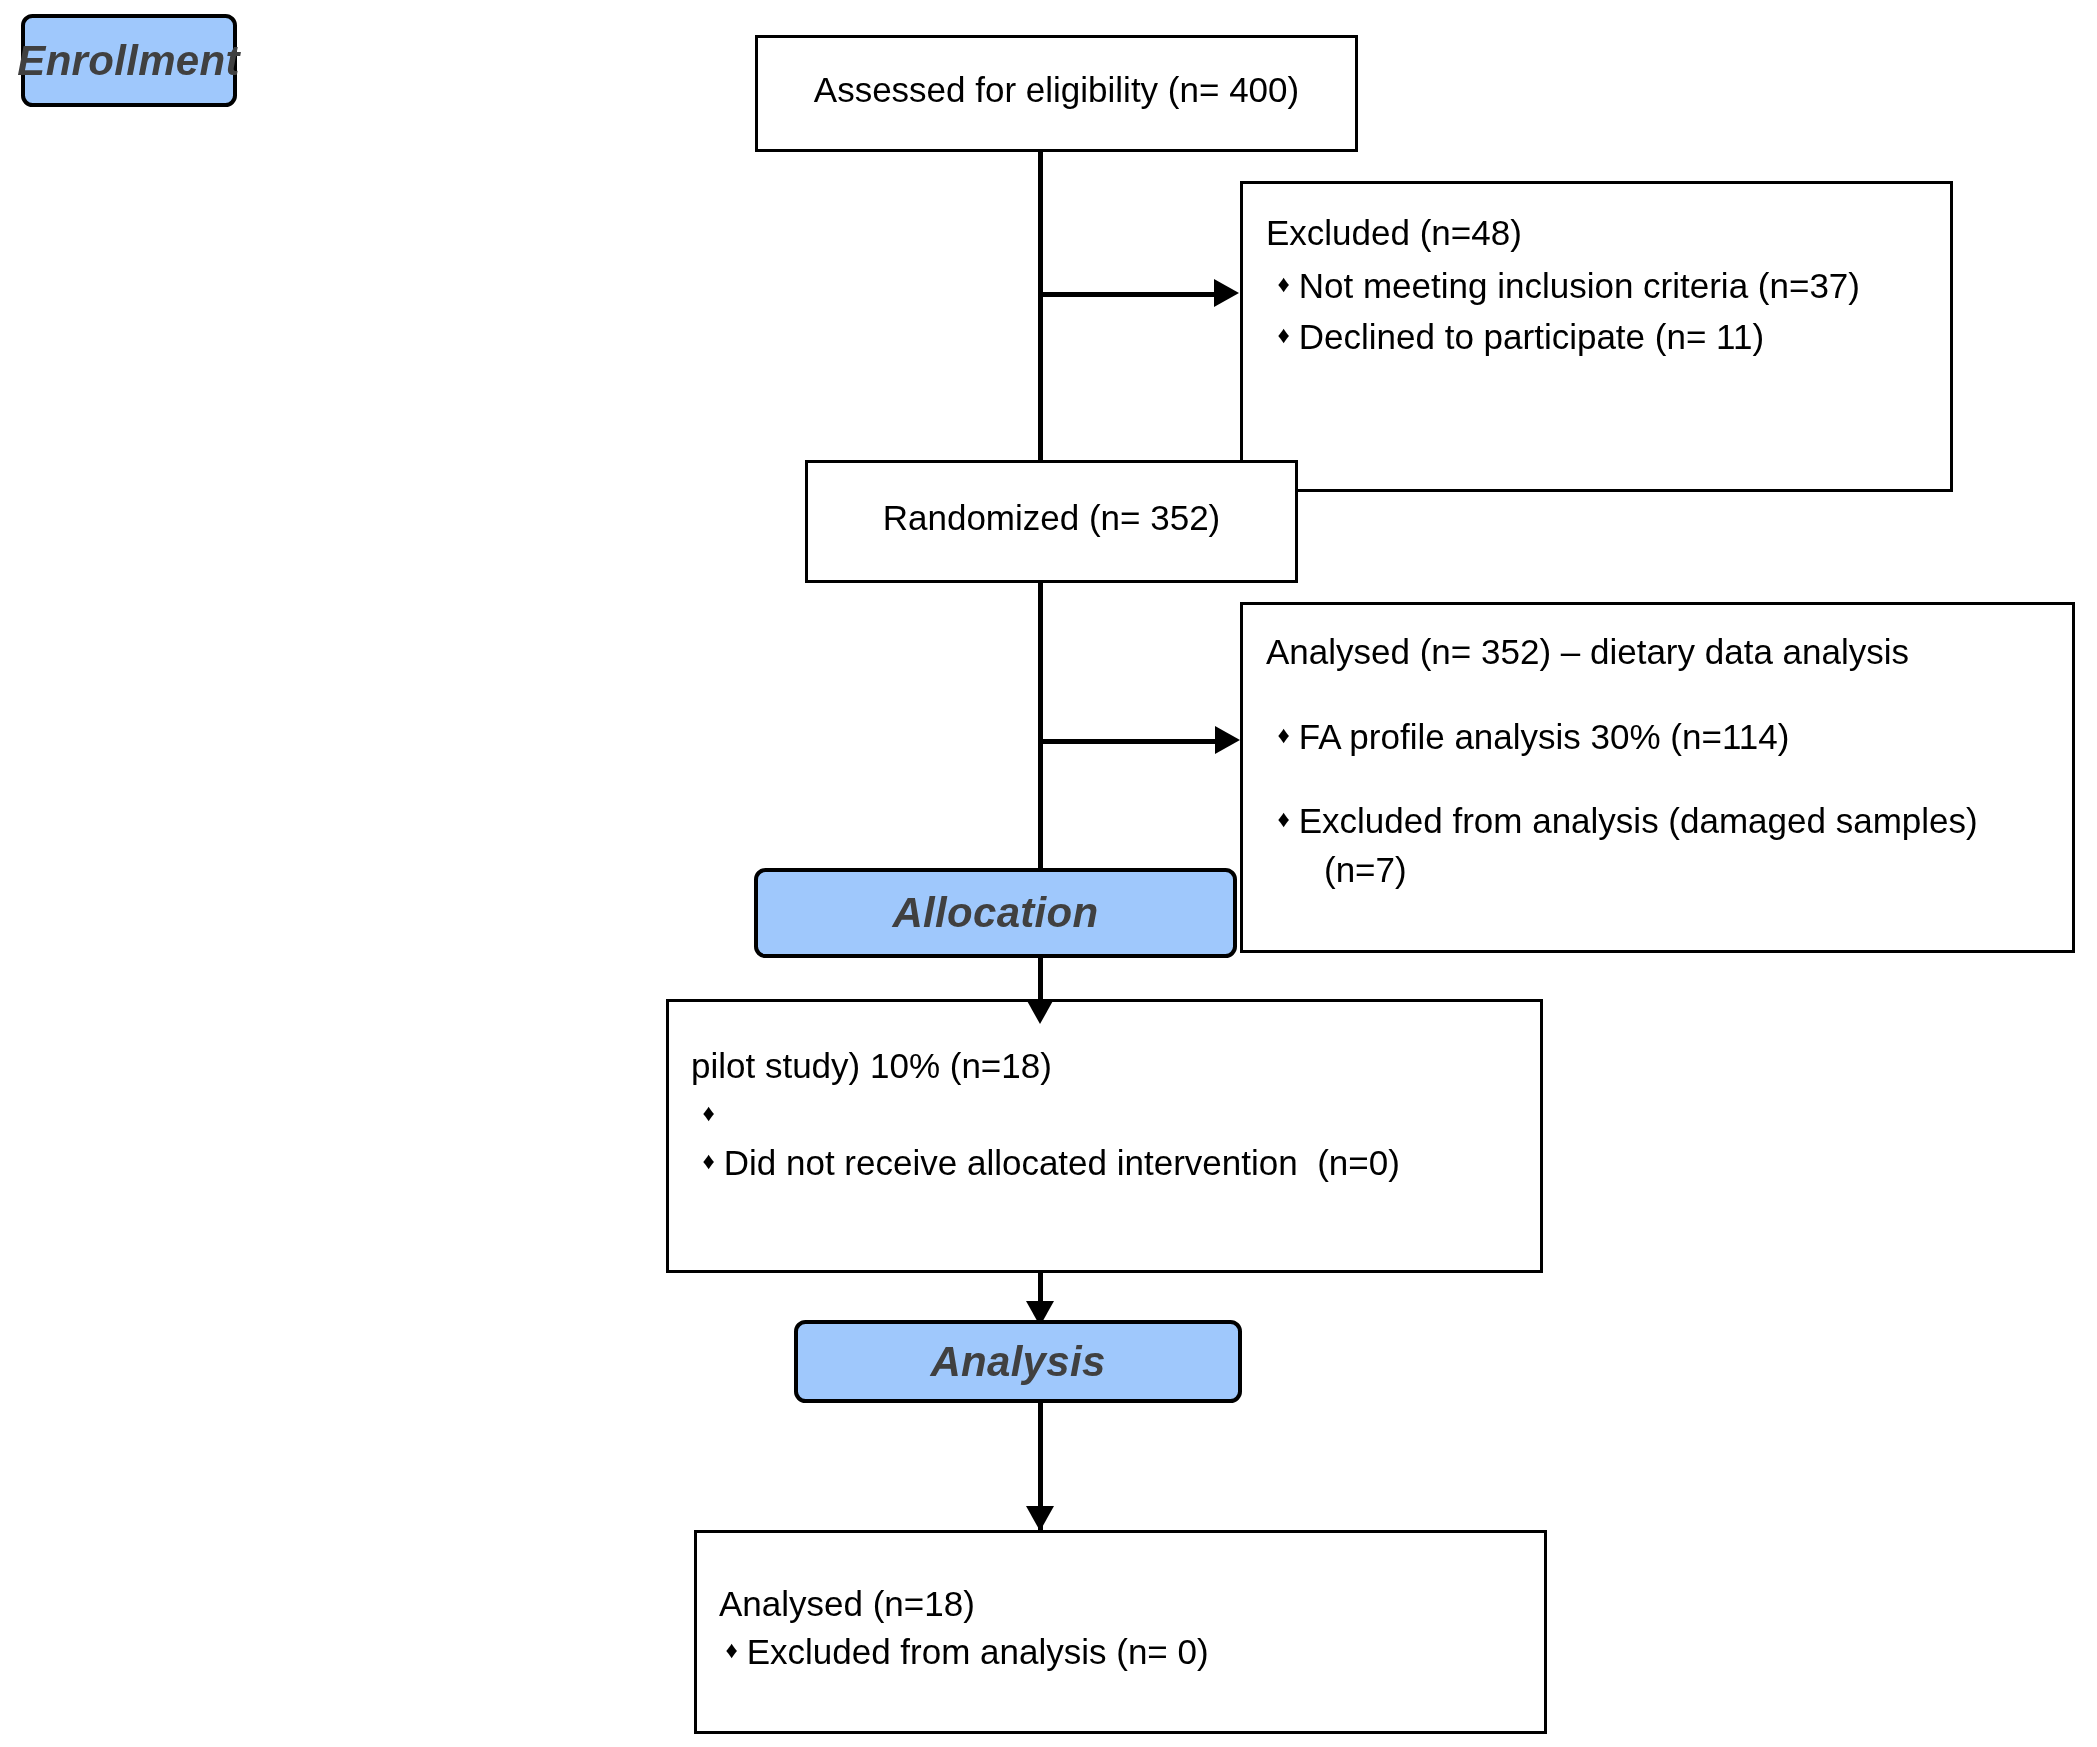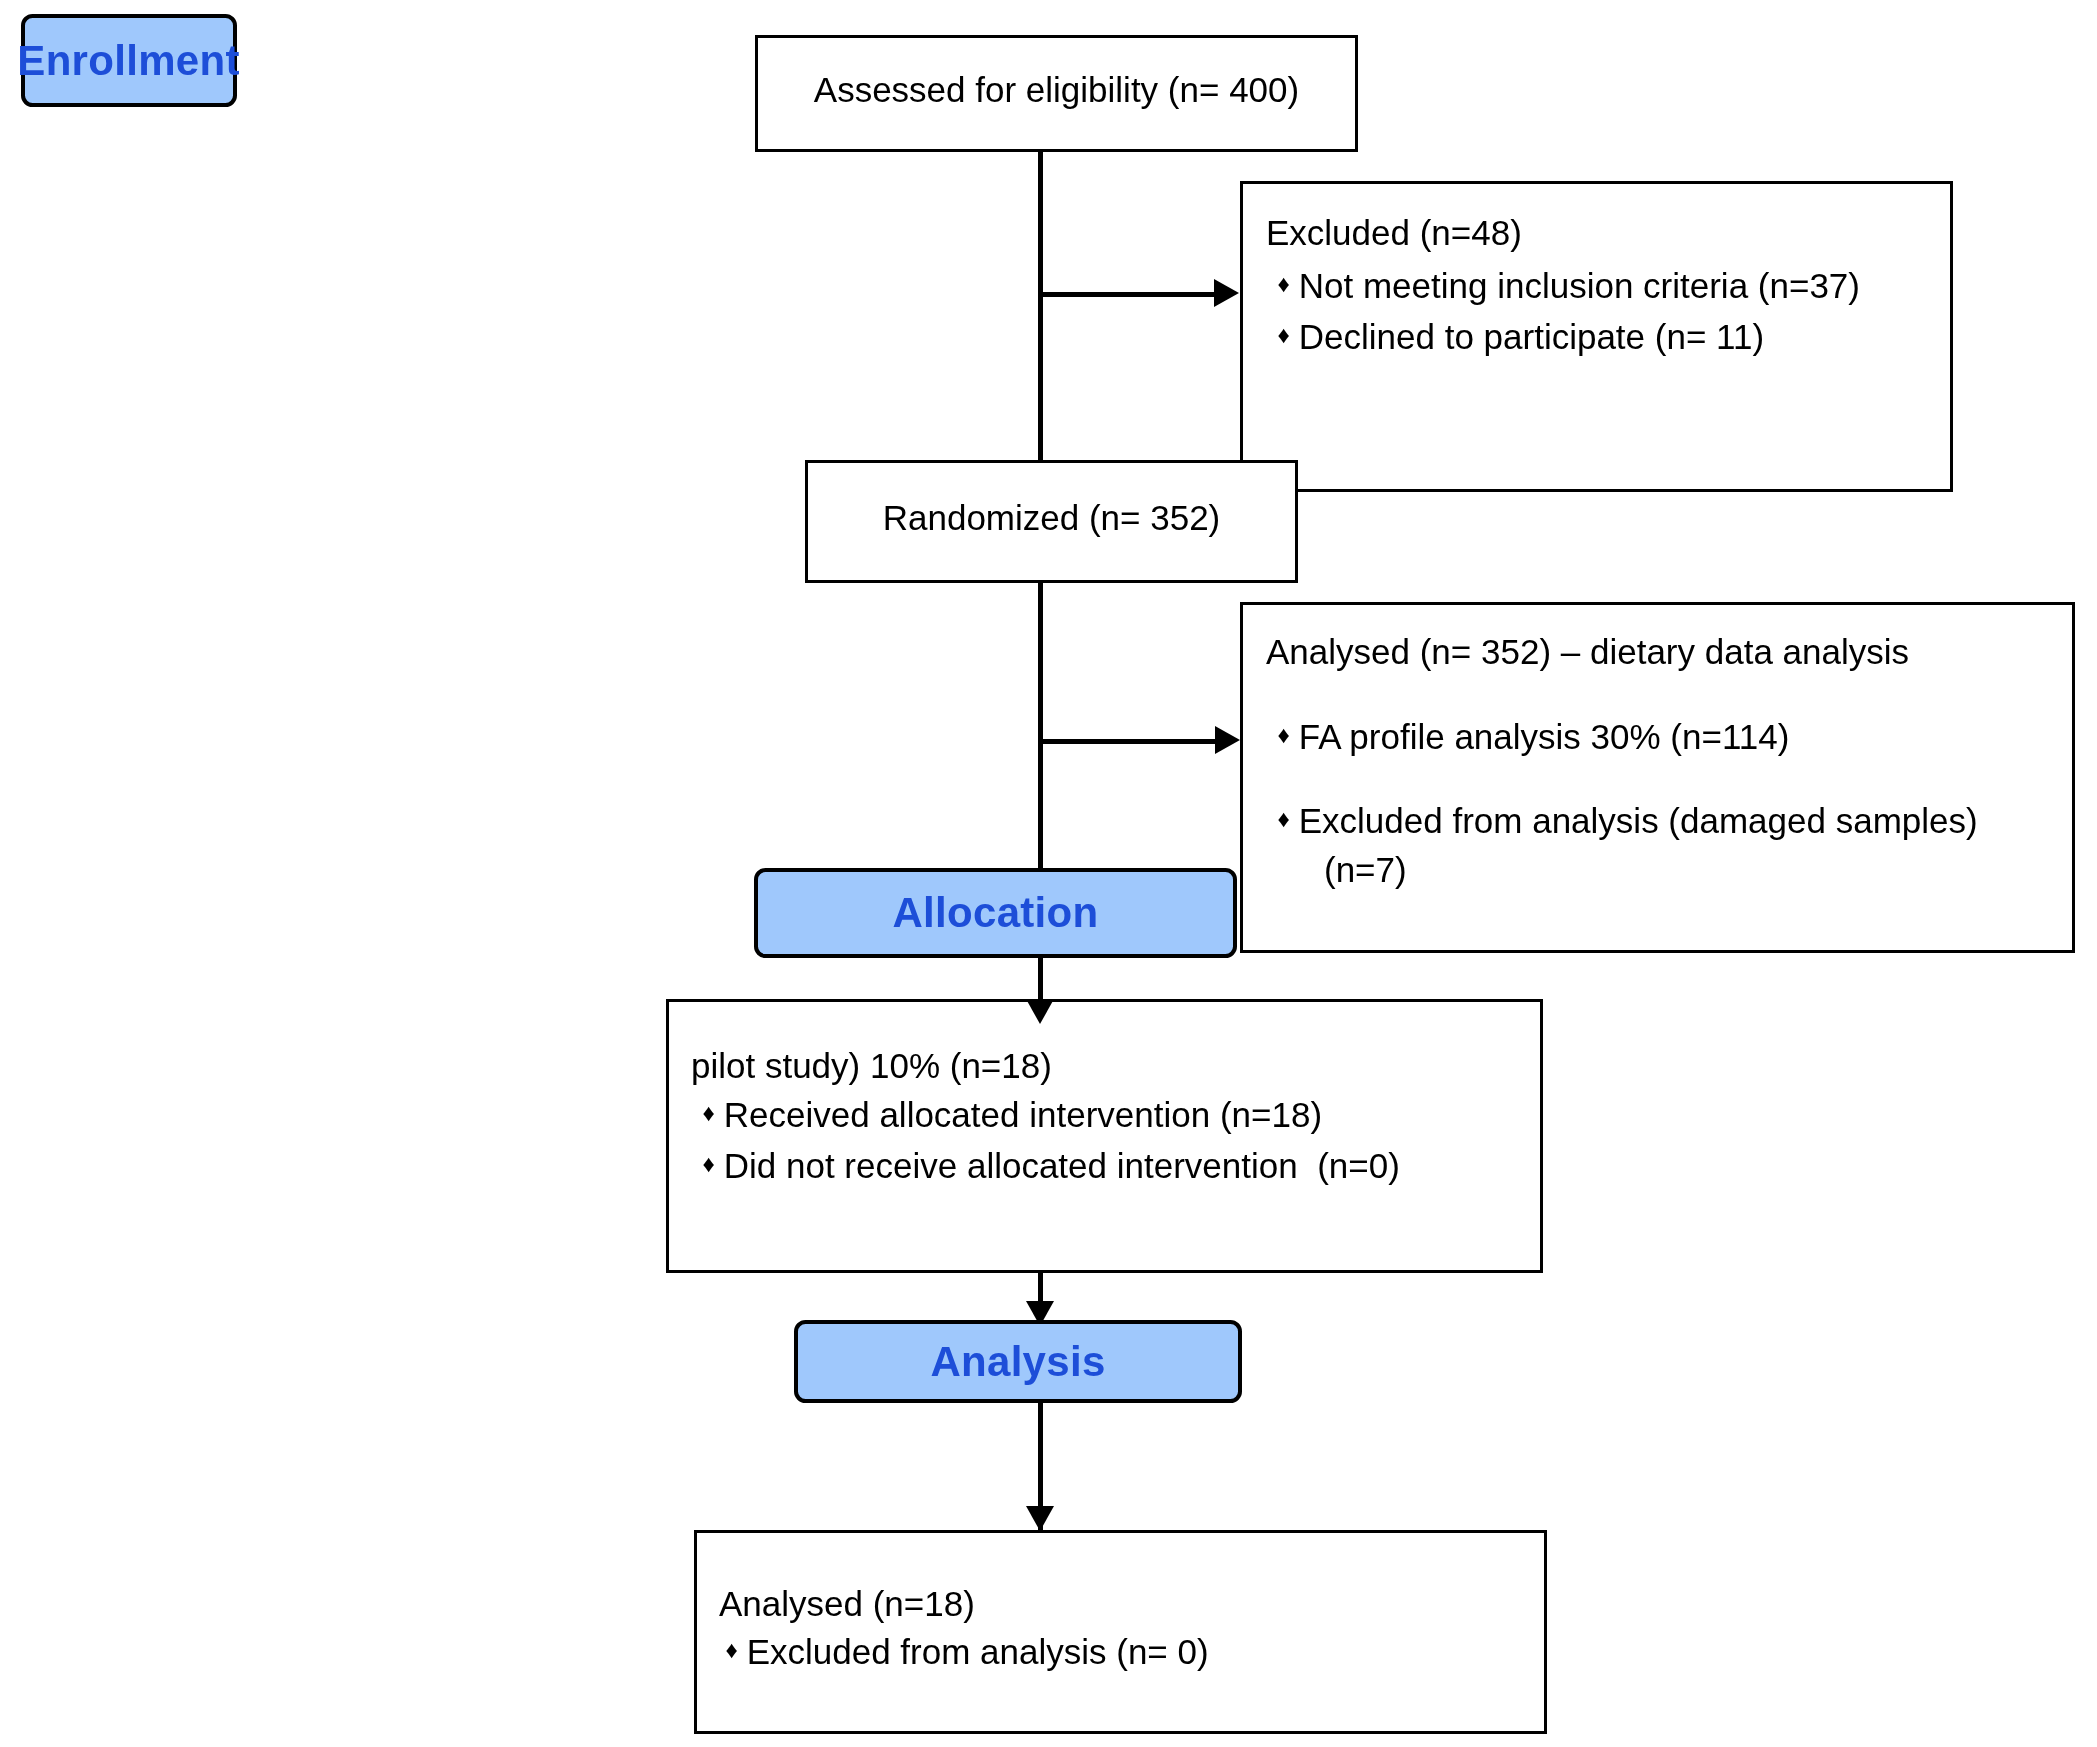--- a/index.html
+++ b/index.html
@@ -22,26 +22,27 @@
     box-sizing: border-box;
     background: #9FC8FC;
     border: 4.5px solid #000000;
     border-radius: 11.5px;
     display: flex;
     align-items: center;
     justify-content: center;
     z-index: 5;
   }
   .stage-label .stage-text {
-    color: #1d4ed8;
+    color: #404040;
     font-weight: bold;
     font-size: 42px;
     letter-spacing: 0.3px;
     line-height: 1;
     white-space: nowrap;
+    font-style: italic;
   }
 
   
   .flow-box {
     position: absolute;
     box-sizing: border-box;
     background: #ffffff;
     border: 3.8px solid #000000;
     z-index: 3;
   }
@@ -171,21 +172,20 @@
 
   <div class="stage-label" style="left:754px; top:868px; width:483px; height:90px;">
     <span class="stage-text">Allocation</span>
   </div>
 
   <div class="flow-box" style="left:666px; top:999px; width:877px; height:274px;">
     <div class="flow-inner" style="top:40px; padding:0 22px;">
       <div class="line" style="margin-top:5.1px;">pilot study) 10% (n=18)</div>
       <div class="bullet-line" style="margin-top:11.5px; padding-left:11.5px;">
         <span class="dia">♦</span>
-        <span class="btext">Received allocated intervention (n=18)</span>
       </div>
       <div class="bullet-line" style="margin-top:12.8px; padding-left:11.5px;">
         <span class="dia">♦</span>
         <span class="btext">Did not receive allocated intervention  (n=0)</span>
       </div>
     </div>
   </div>
 
   <div class="vline" style="left:1038px; top:1273px; height:61px;"></div>
   <div class="arrow-down" style="left:1026px; top:1301px;"></div>

